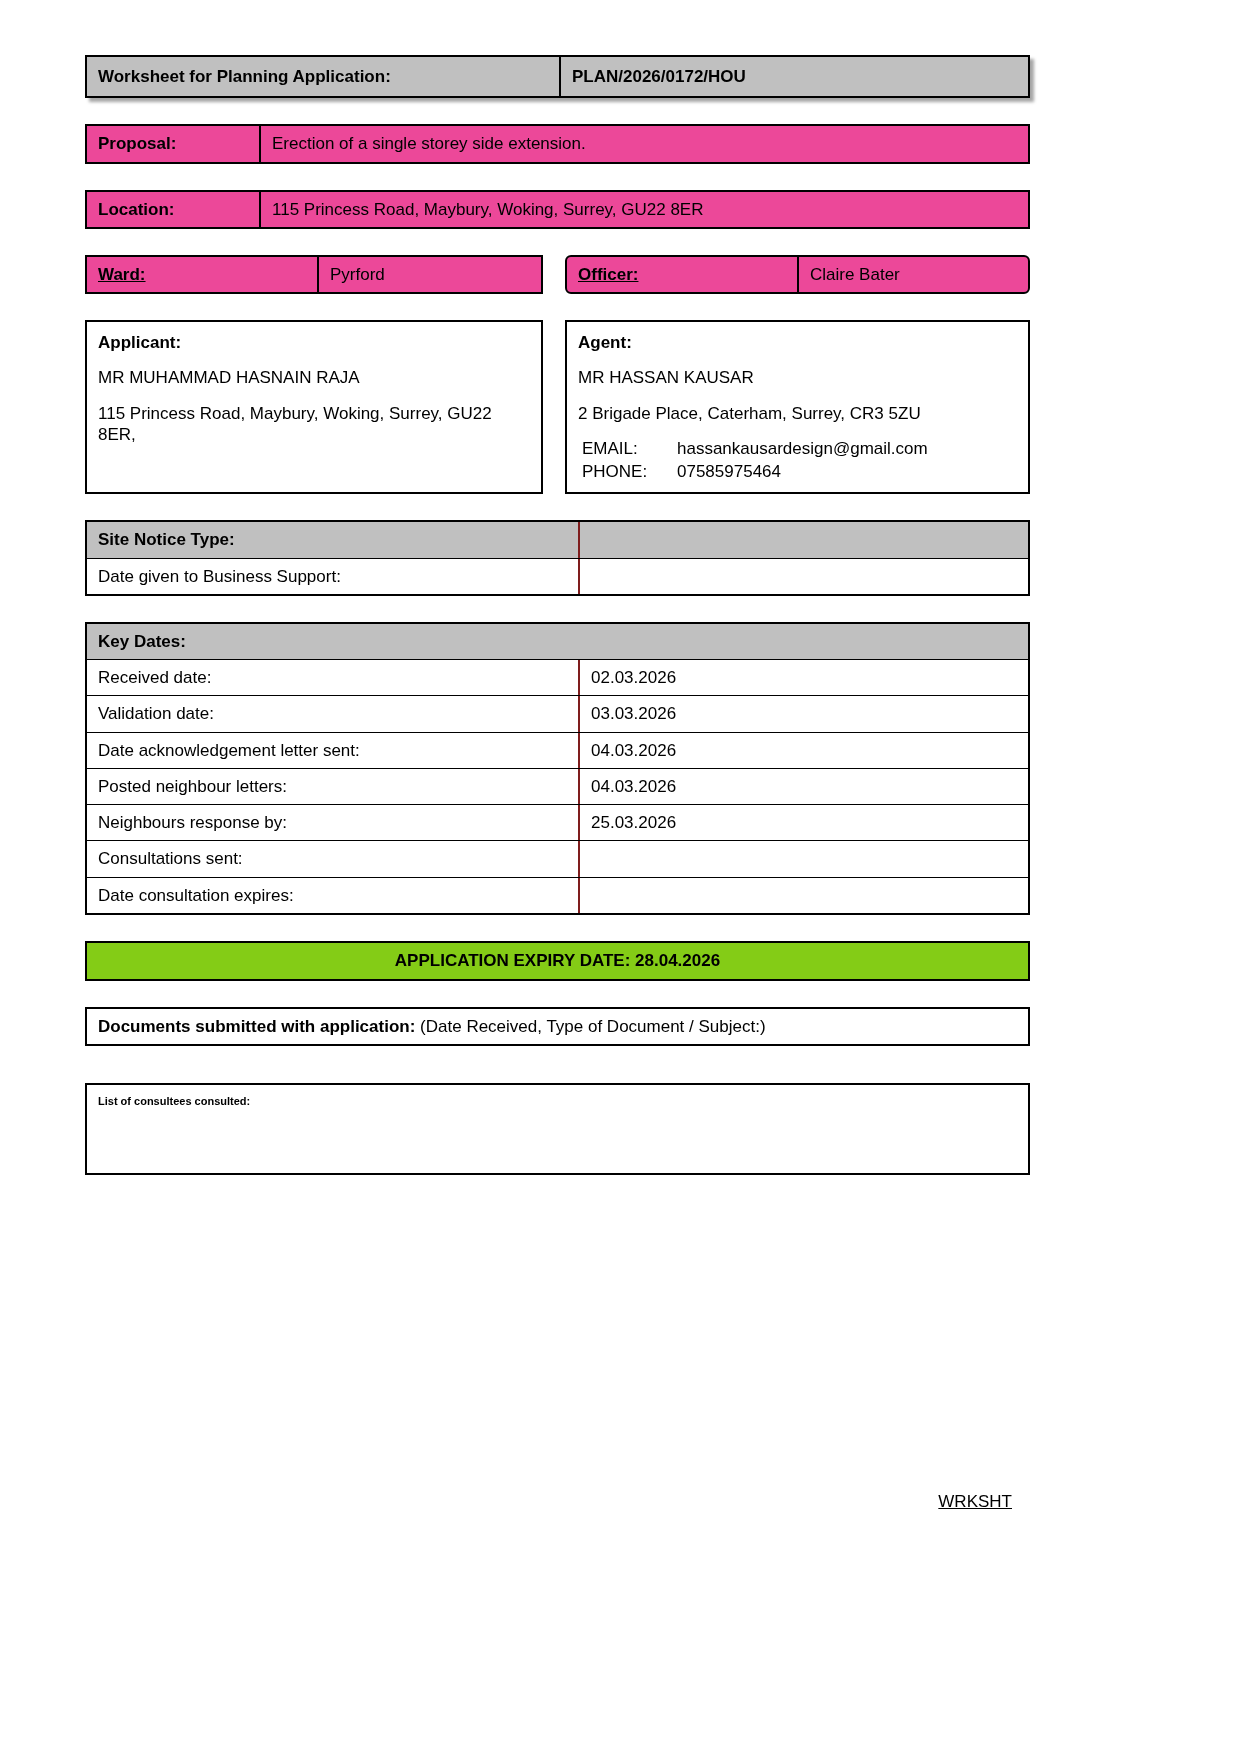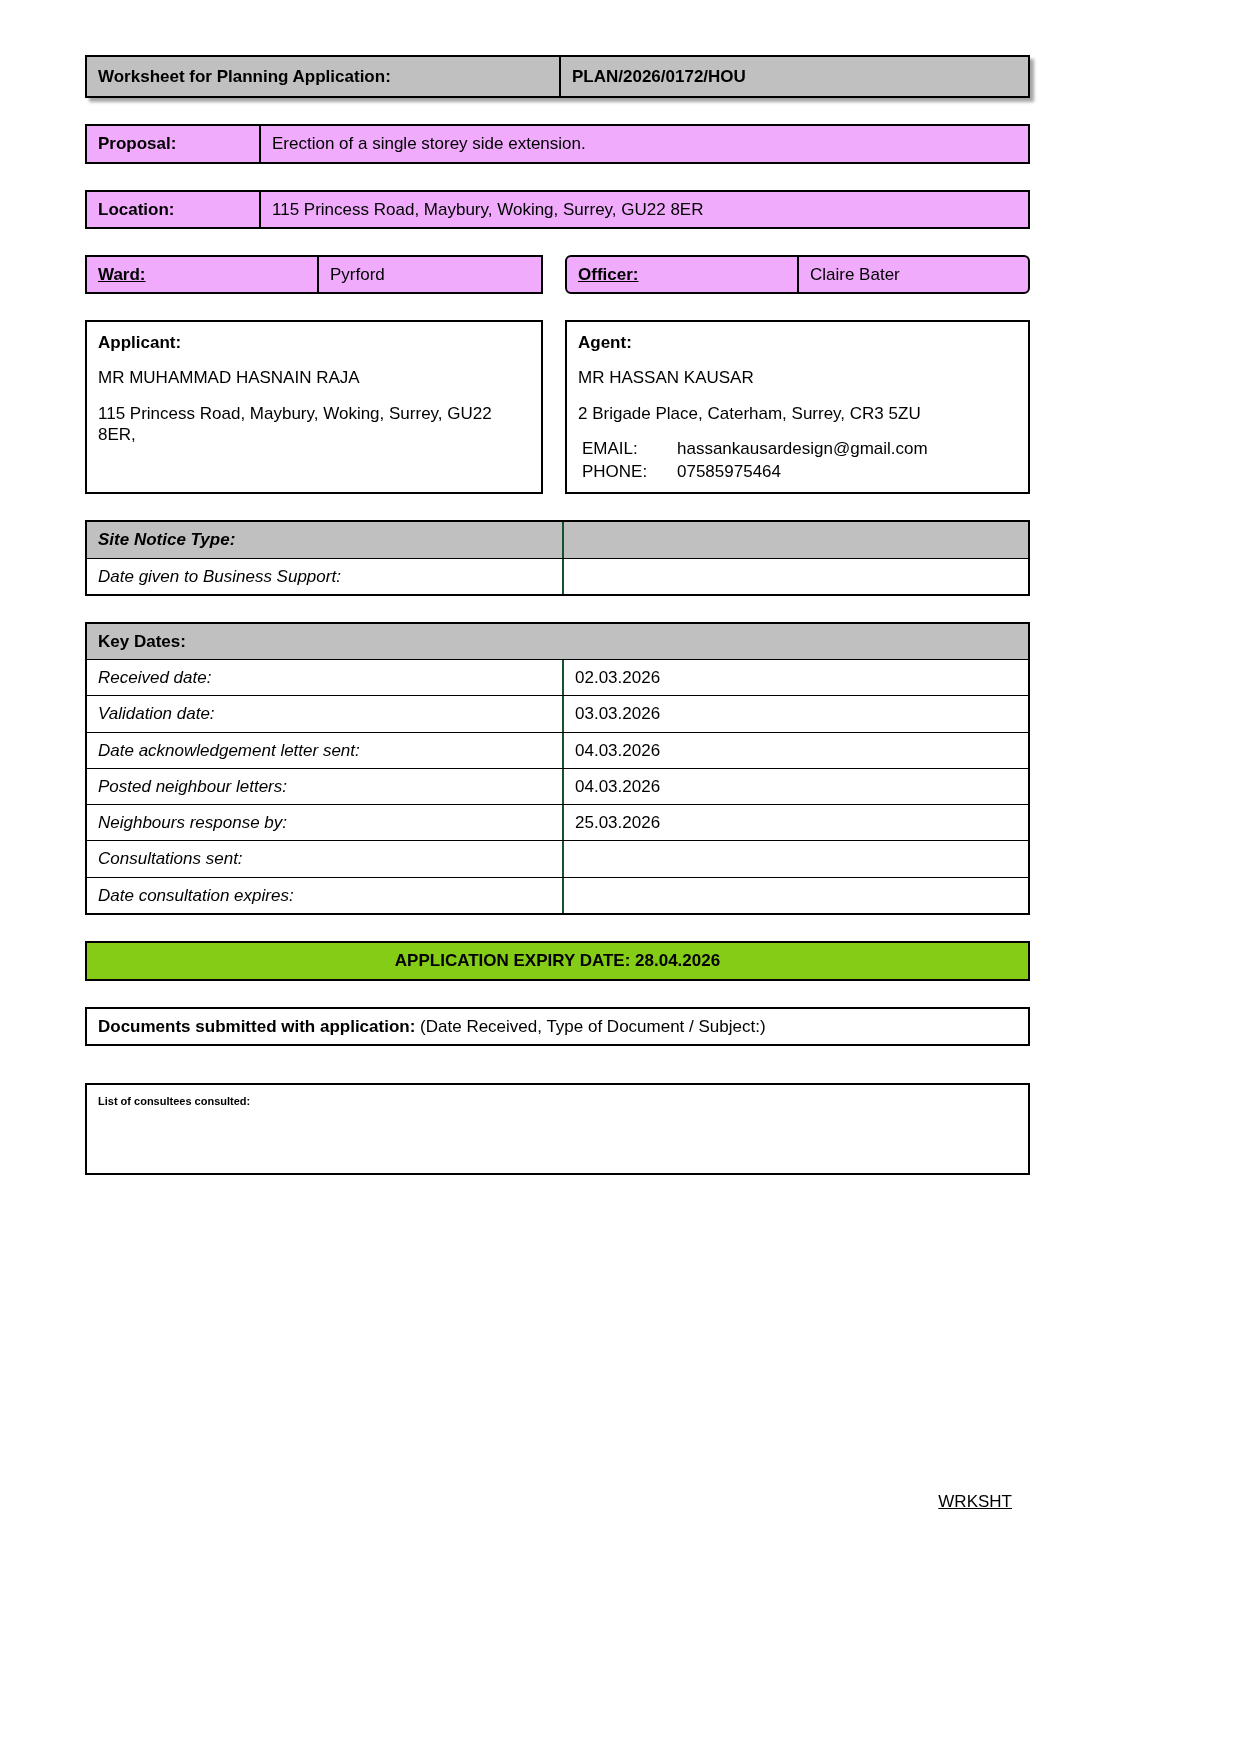--- a/index.html
+++ b/index.html
@@ -4,21 +4,21 @@
 <style>
   * { margin:0; padding:0; box-sizing:border-box; }
   html,body { background:#ffffff; }
   body { font-family:"Liberation Sans", sans-serif; color:#000; }
   .page { position:relative; width:1241px; height:1755px; background:#fff; overflow:hidden; }
   .content { position:absolute; left:85px; top:55px; width:945px; }
 
   .section { margin-bottom:26px; }
 
   
-  .tbl { display:flex; border:2px solid #000; background:#f0abfc; }
+  .tbl { display:flex; border:2px solid #000; background:#ec4899; }
   .cell { padding:7px 11px; font-size:17px; line-height:1.25; }
   .bold { font-weight:bold; }
   .gray { background:#c0c0c0; }
   .vdiv { border-left:2px solid #000; }
 
   
   .header-bar { box-shadow:4px 4px 3px rgba(0,0,0,0.35); }
   .header-bar .cell { padding:9px 11px; }
   .header-label { flex:0 0 472px; }
   .header-value { flex:1; }
@@ -38,22 +38,22 @@
   .box { border:2px solid #000; padding:10px 11px; font-size:17px; line-height:1.25; min-height:165px; }
   .box-left { width:458px; }
   .box-right { width:465px; }
   .box p { margin-bottom:14px; }
   .contact-grid { display:grid; grid-template-columns:95px 1fr; row-gap:2px; padding-left:4px; }
 
   
   .stack-tbl { border:2px solid #000; }
   .stack-row { display:flex; border-top:1px solid #000; }
   .stack-row:first-child { border-top:none; }
-  .sn-label { flex:0 0 475px;font-style:italic; }
-  .sn-value { flex:1; border-left:2px solid #14532d; }
+  .sn-label { flex:0 0 475px; }
+  .sn-value { flex:1; border-left:2px solid #7f1d1d;margin-left:16px; }
   .kd-header { display:block; border-top:none; }
 
   
   .expiry-bar { border:2px solid #000; background:#84cc16; text-align:center; font-weight:bold; font-size:17px; padding:8px 10px; }
 
   
   .docs-row { border:2px solid #000; padding:7px 11px; font-size:17px; line-height:1.25; }
 
   
   .consultees-box { border:2px solid #000; padding:10px 11px; font-size:11px; min-height:92px;margin-top:37px; }

